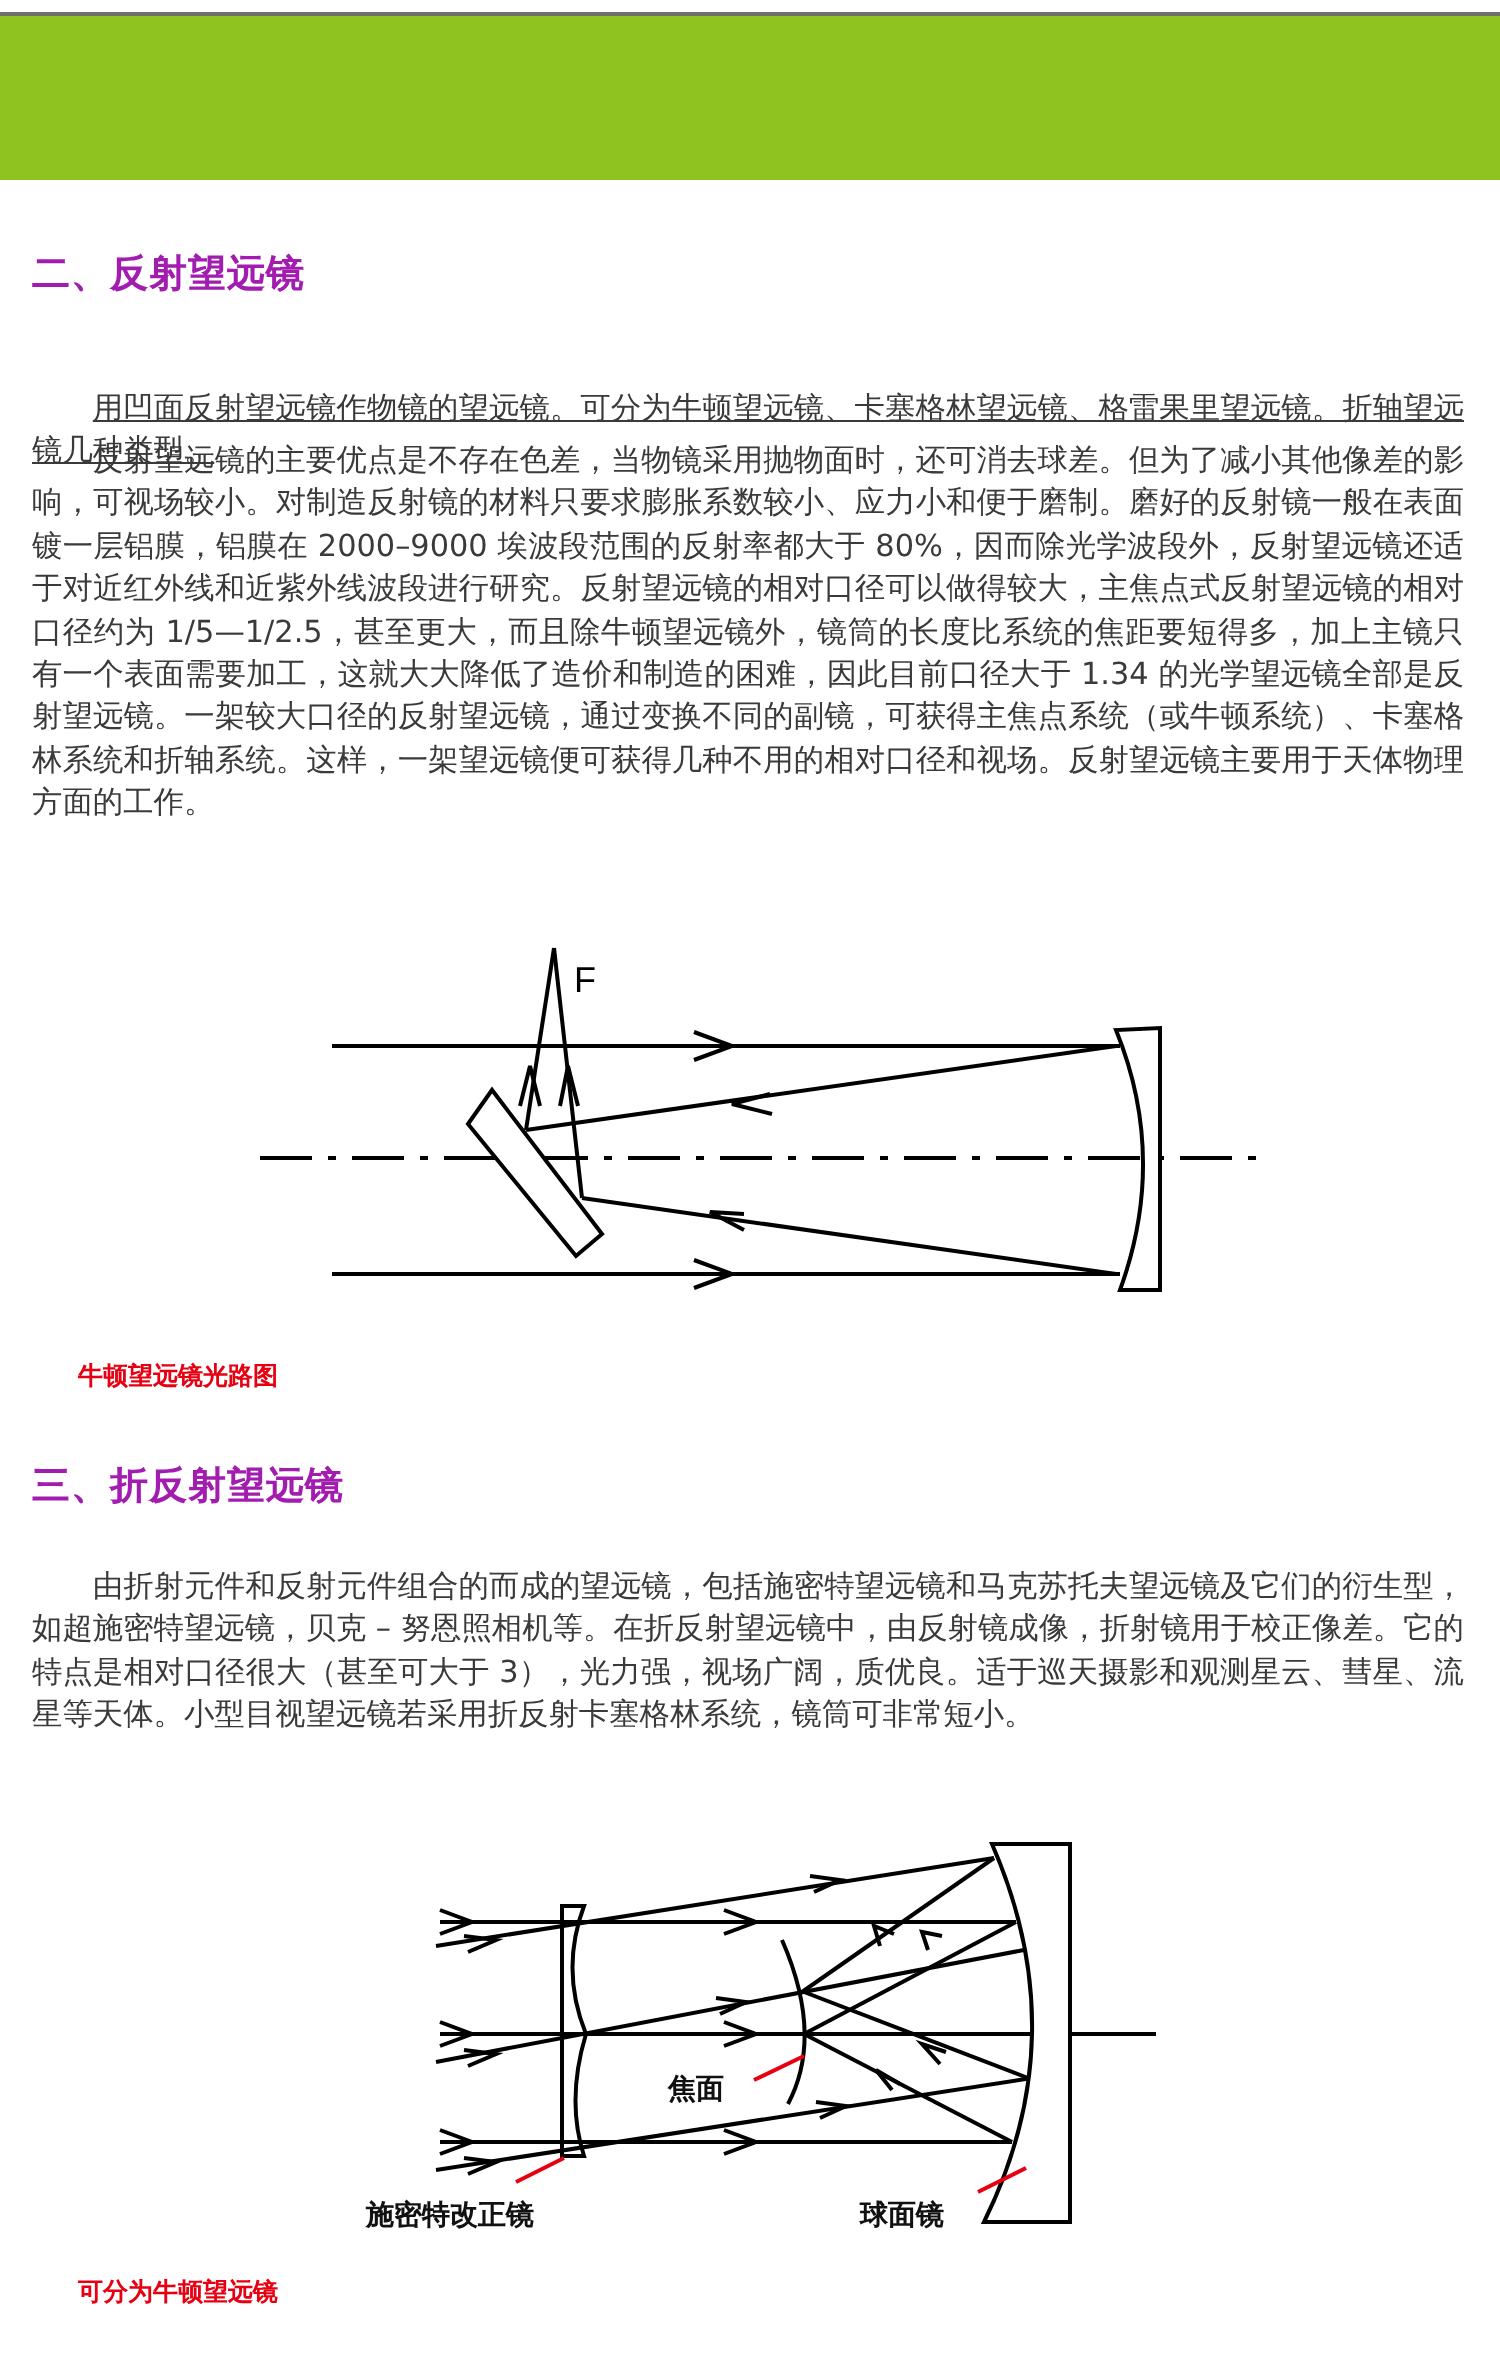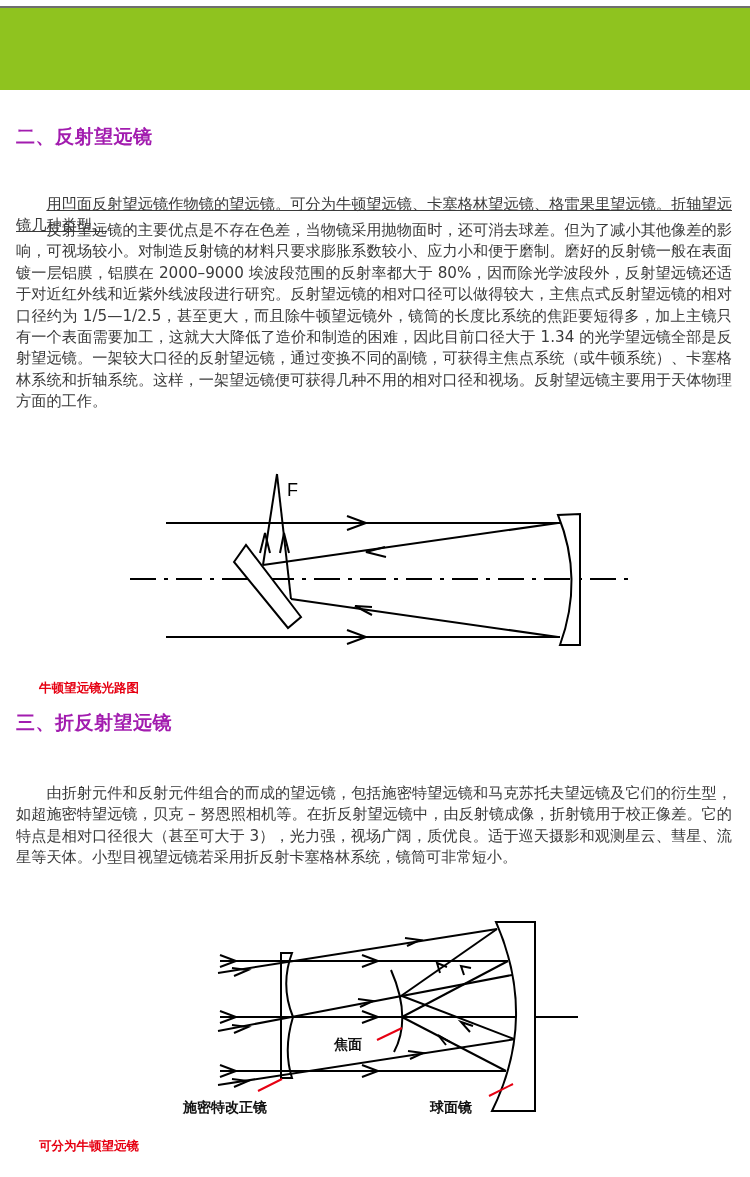--- a/index.html
+++ b/index.html
@@ -47,21 +47,21 @@
     <polyline points="280,553 284,533 289,553"></polyline>
 
     <polygon points="234,562 246,545 301,617 288,628" fill="#fff"></polygon>
 
     <path d="M558,515 Q584,579 560,645 L580,645 L580,514 Z" fill="#fff"></path>
   </g>
   <text x="287" y="496" font-family="'Liberation Sans', sans-serif" font-size="18" fill="#000">F</text>
 </svg>
 <div class="caption" style="top:680px;">牛顿望远镜光路图</div>
 
-<h2 class="section-title" style="top:710px;">三、折反射望远镜</h2>
+<h2 class="section-title" style="top:730px;">三、折反射望远镜</h2>
 <p class="para" style="top:783px;">由折射元件和反射元件组合的而成的望远镜，包括施密特望远镜和马克苏托夫望远镜及它们的衍生型，如超施密特望远镜，贝克 – 努恩照相机等。在折反射望远镜中，由反射镜成像，折射镜用于校正像差。它的特点是相对口径很大（甚至可大于 3），光力强，视场广阔，质优良。适于巡天摄影和观测星云、彗星、流星等天体。小型目视望远镜若采用折反射卡塞格林系统，镜筒可非常短小。</p>
 
 <svg style="top:900px;" width="750" height="225" viewBox="0 900 750 225">
   <g stroke="#000" stroke-width="2" fill="none">
 
     <path d="M281,953 L292,953 Q280,985 293,1017 Q283,1050 292,1078 L281,1078 Z" fill="#fff"></path>
 
     <line x1="220" y1="1017" x2="578" y2="1017"></line>
 
     <line x1="220" y1="961" x2="508" y2="961"></line>

